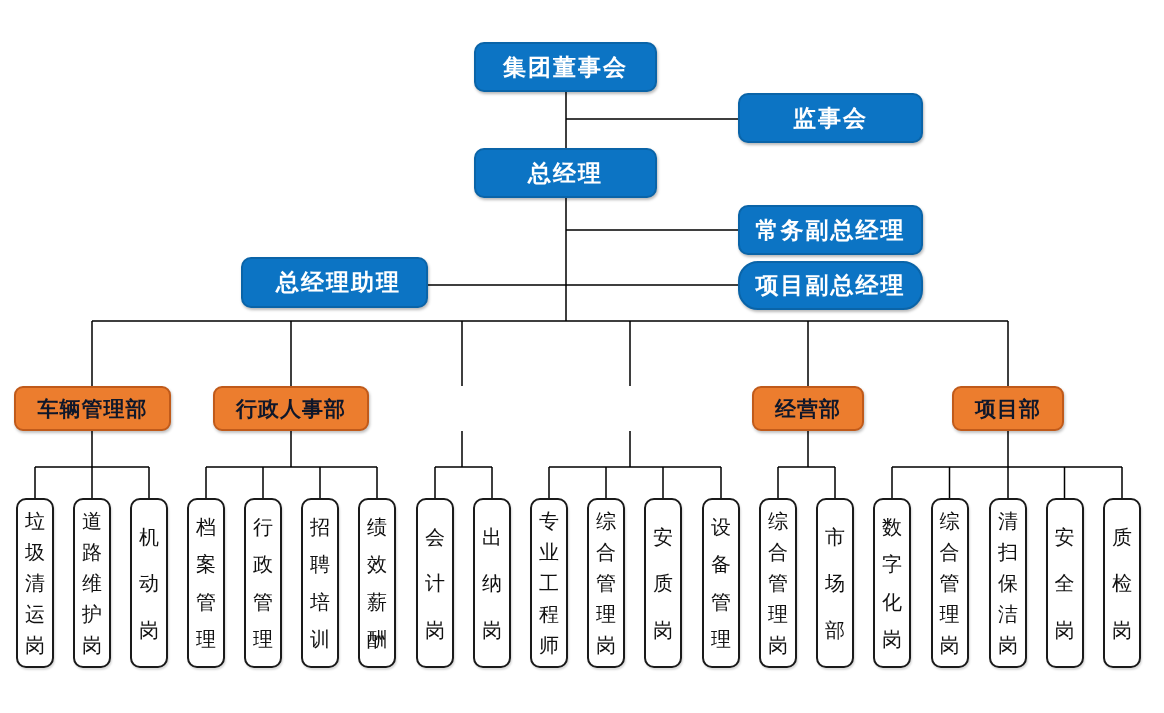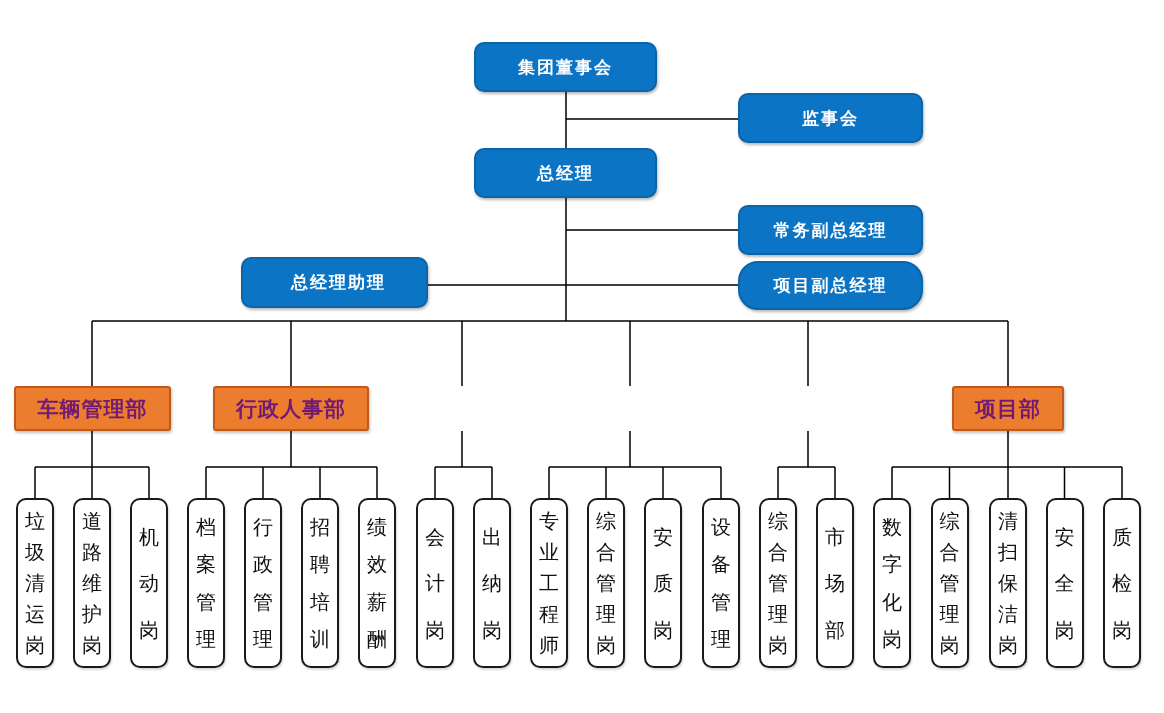--- a/index.html
+++ b/index.html
@@ -6,26 +6,26 @@
   body{font-family:"Liberation Sans","DejaVu Sans",sans-serif;}
   #canvas{position:relative;width:1164px;height:713px;background:#ffffff;overflow:hidden;}
   #lines{position:absolute;left:0;top:0;width:1164px;height:713px;}
   #lines path{fill:none;stroke:var(--connector,#000);stroke-width:1.5;}
 
   .node{position:absolute;display:flex;align-items:center;justify-content:center;
         box-sizing:border-box;text-align:center;white-space:nowrap;}
 
   .exec{background:var(--executive-fill,#0C74C4);
         border:2px solid var(--executive-border,#0A64A8);
-        border-radius:10px;color:#fff;font-weight:bold;font-size:17px;letter-spacing:2px;
+        border-radius:10px;color:#fff;font-weight:bold;font-size:23px;letter-spacing:2px;
         box-shadow:1px 2px 3px rgba(0,0,0,0.28);}
 
   .dept{background:var(--department-fill,#EC7D2E);
         border:2.5px solid var(--department-border,#C05A1A);
-        border-radius:3px;color:#701a75;font-weight:bold;font-size:21px;letter-spacing:1px;
+        border-radius:9px;color:#0f172a;font-weight:bold;font-size:21px;letter-spacing:1px;
         box-shadow:1px 2px 3px rgba(0,0,0,0.25);}
 
   .pos{background:#fff;border:2.5px solid var(--position-border,#1A1A1A);
        border-radius:10px;color:#111;font-size:20px;
        box-shadow:1px 2px 2px rgba(0,0,0,0.15);}
   .pos .vtext{display:flex;flex-direction:column;justify-content:space-evenly;
               align-items:center;height:100%;width:100%;line-height:1;}
 </style>
 </head>
 <body>
@@ -63,20 +63,21 @@
   <div class="node exec" style="left:241px;top:257px;width:187px;height:51px;padding-left:8px;">总经理助理</div>
 
   <div class="node exec" style="left:738px;top:261px;width:185px;height:49px;border-radius:20px;">项目副总经理</div>
 
   <div class="node dept" style="left:14px;top:386px;width:157px;height:45px;">车辆管理部</div>
 
   <div class="node dept" style="left:213px;top:386px;width:156px;height:45px;">行政人事部</div>
 
 
 
+  <div class="node dept" style="left:752px;top:386px;width:112px;height:45px;">经营部</div>
 
   <div class="node dept" style="left:952px;top:386px;width:112px;height:45px;">项目部</div>
 
   <div class="node pos" style="left:16px;top:498px;width:38px;height:170px;">
     <div class="vtext">
         <span>垃</span>
         <span>圾</span>
         <span>清</span>
         <span>运</span>
         <span>岗</span>

